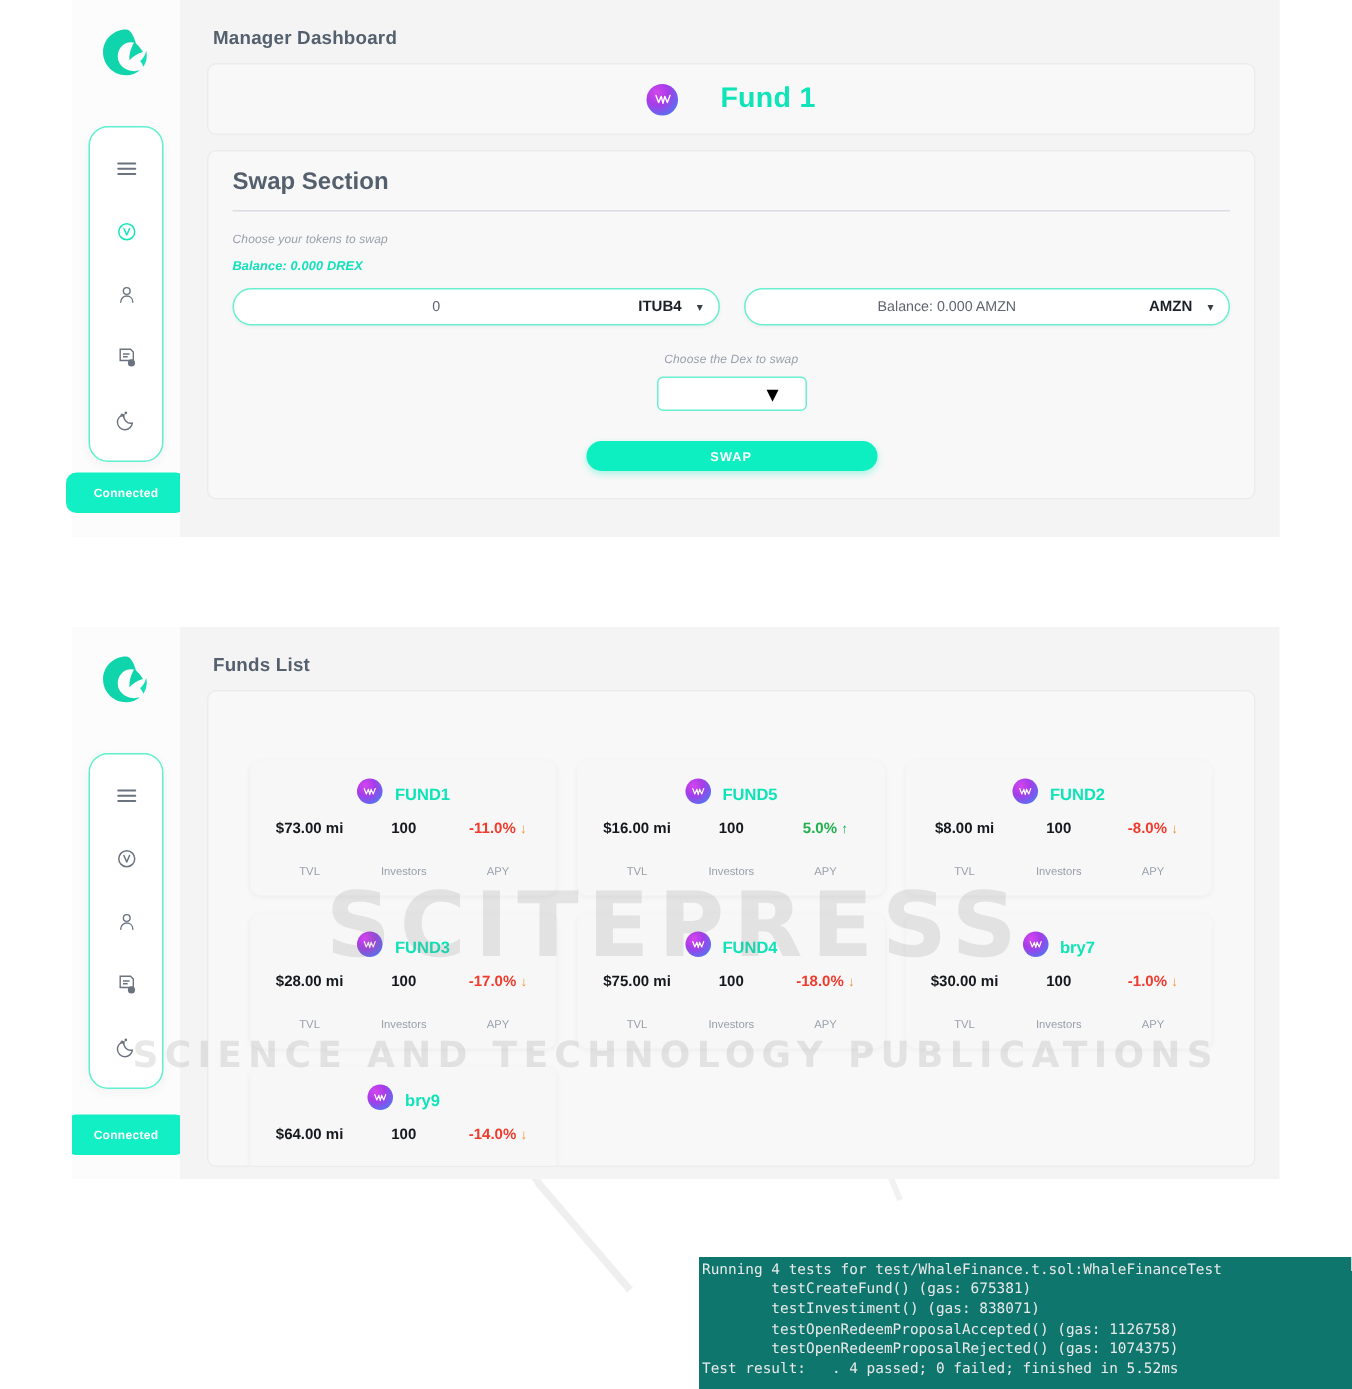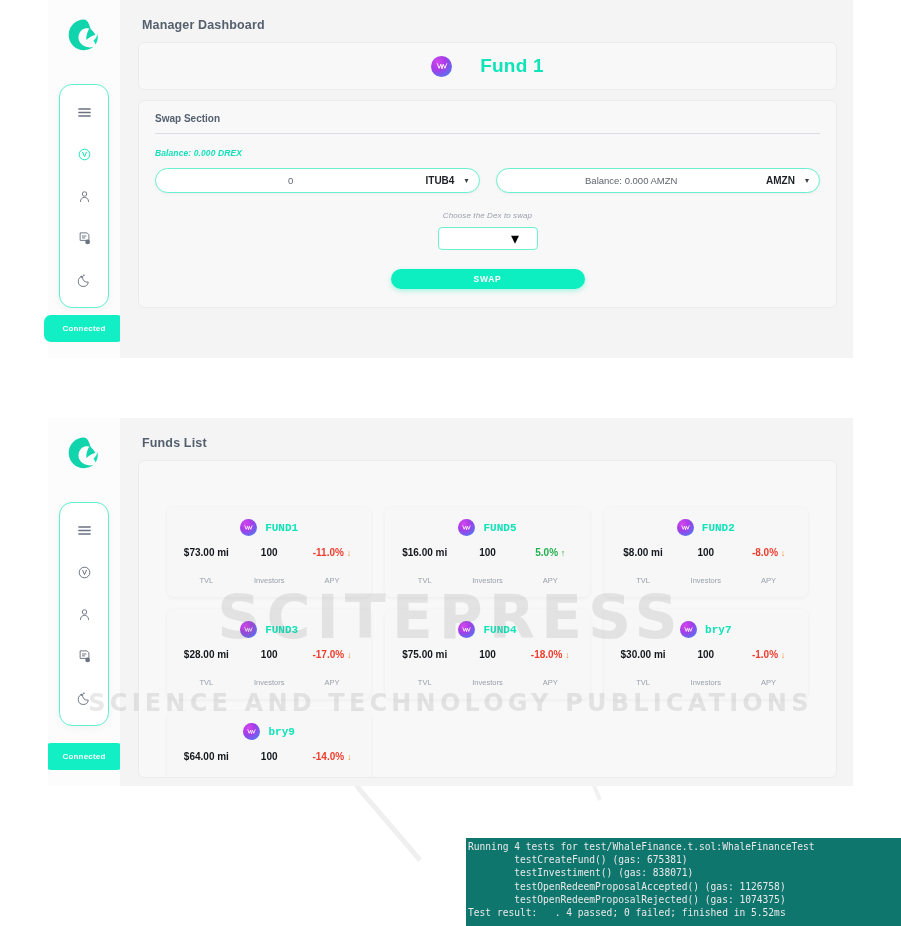--- a/index.html
+++ b/index.html
@@ -108,21 +108,21 @@
     display: flex; align-items: center; justify-content: center;
     flex: 0 0 21px;
   }
   .fund-head .fund-name {
     font-size: 19px; font-weight: 700; color: #0fe3b8; letter-spacing: .2px;
   }
 
   
   .swap-card { padding: 12px 16px 18px 16px; }
   .swap-head {
-    font-size: 10px; font-weight: 700; color: #55606e;
+    font-size: 16px; font-weight: 700; color: #55606e;
     padding-bottom: 9px; border-bottom: 1px solid #dcdce4;
     margin-bottom: 14px;
   }
   .hint {
     font-size: 8px; font-style: italic; color: #9aa0ab; letter-spacing:.1px;
   }
   .balance {
     font-size: 8.5px; font-style: italic; font-weight: 700;
     color: #12e0bb; margin-top: 8px; letter-spacing:.1px;
   }
@@ -186,23 +186,22 @@
     padding: 36px 18px 0 18px;
   }
   .fund-card {
     background: #f7f7f7;
     border-radius: 7px;
     box-shadow: 0 1px 4px rgba(0,0,0,0.05);
     padding: 12px 8px 12px 8px;
     text-align: center;
   }
   .fc-head {
-    display: flex; align-items: center; justify-content: center; gap: 8px;
+    display: flex; align-items: flex-end; justify-content: center; gap: 8px;
     margin-bottom: 11px;
-    font-family: Liberation Mono, monospace;
   }
   .fc-avatar {
     width: 17px; height: 17px; border-radius: 50%;
     background: radial-gradient(circle at 32% 28%, #d446ee 0%, #a63ce8 38%, #5b6ff0 78%, #3f8bf3 100%);
     display:flex; align-items:center; justify-content:center; flex:0 0 17px;
   }
   .fc-name { font-size: 11px; font-weight: 700; color: #0fe3b8; }
   .fc-stats { display: flex; justify-content: space-around; align-items: flex-start; }
   .stat { flex: 1 1 0; }
   .stat .val { font-size: 10px; font-weight: 700; color: #15181c; white-space: nowrap; }
@@ -297,20 +296,21 @@
         <span class="fund-avatar">
           <svg viewBox="0 0 24 24" width="14" height="14" stroke="#ffffff" stroke-width="1.6" fill="none" stroke-linecap="round" stroke-linejoin="round">
             <path d="M4 8 L7 16 L10 9 L12 17 L14 9 L17 16 L20 8"></path>
           </svg>
         </span>
         <span class="fund-name">Fund 1</span>
       </div>
 
       <div class="card swap-card">
         <div class="swap-head">Swap Section</div>
+        <div class="hint">Choose your tokens to swap</div>
         <div class="balance">Balance: 0.000 DREX</div>
 
         <div class="swap-row">
           <div class="swap-field">
             <input class="amount" value="0" style="">
             <span class="selwrap">
               <select class="tok-select">
                 <option>ITUB4</option>
               </select>
               <span class="chev">▾</span>

